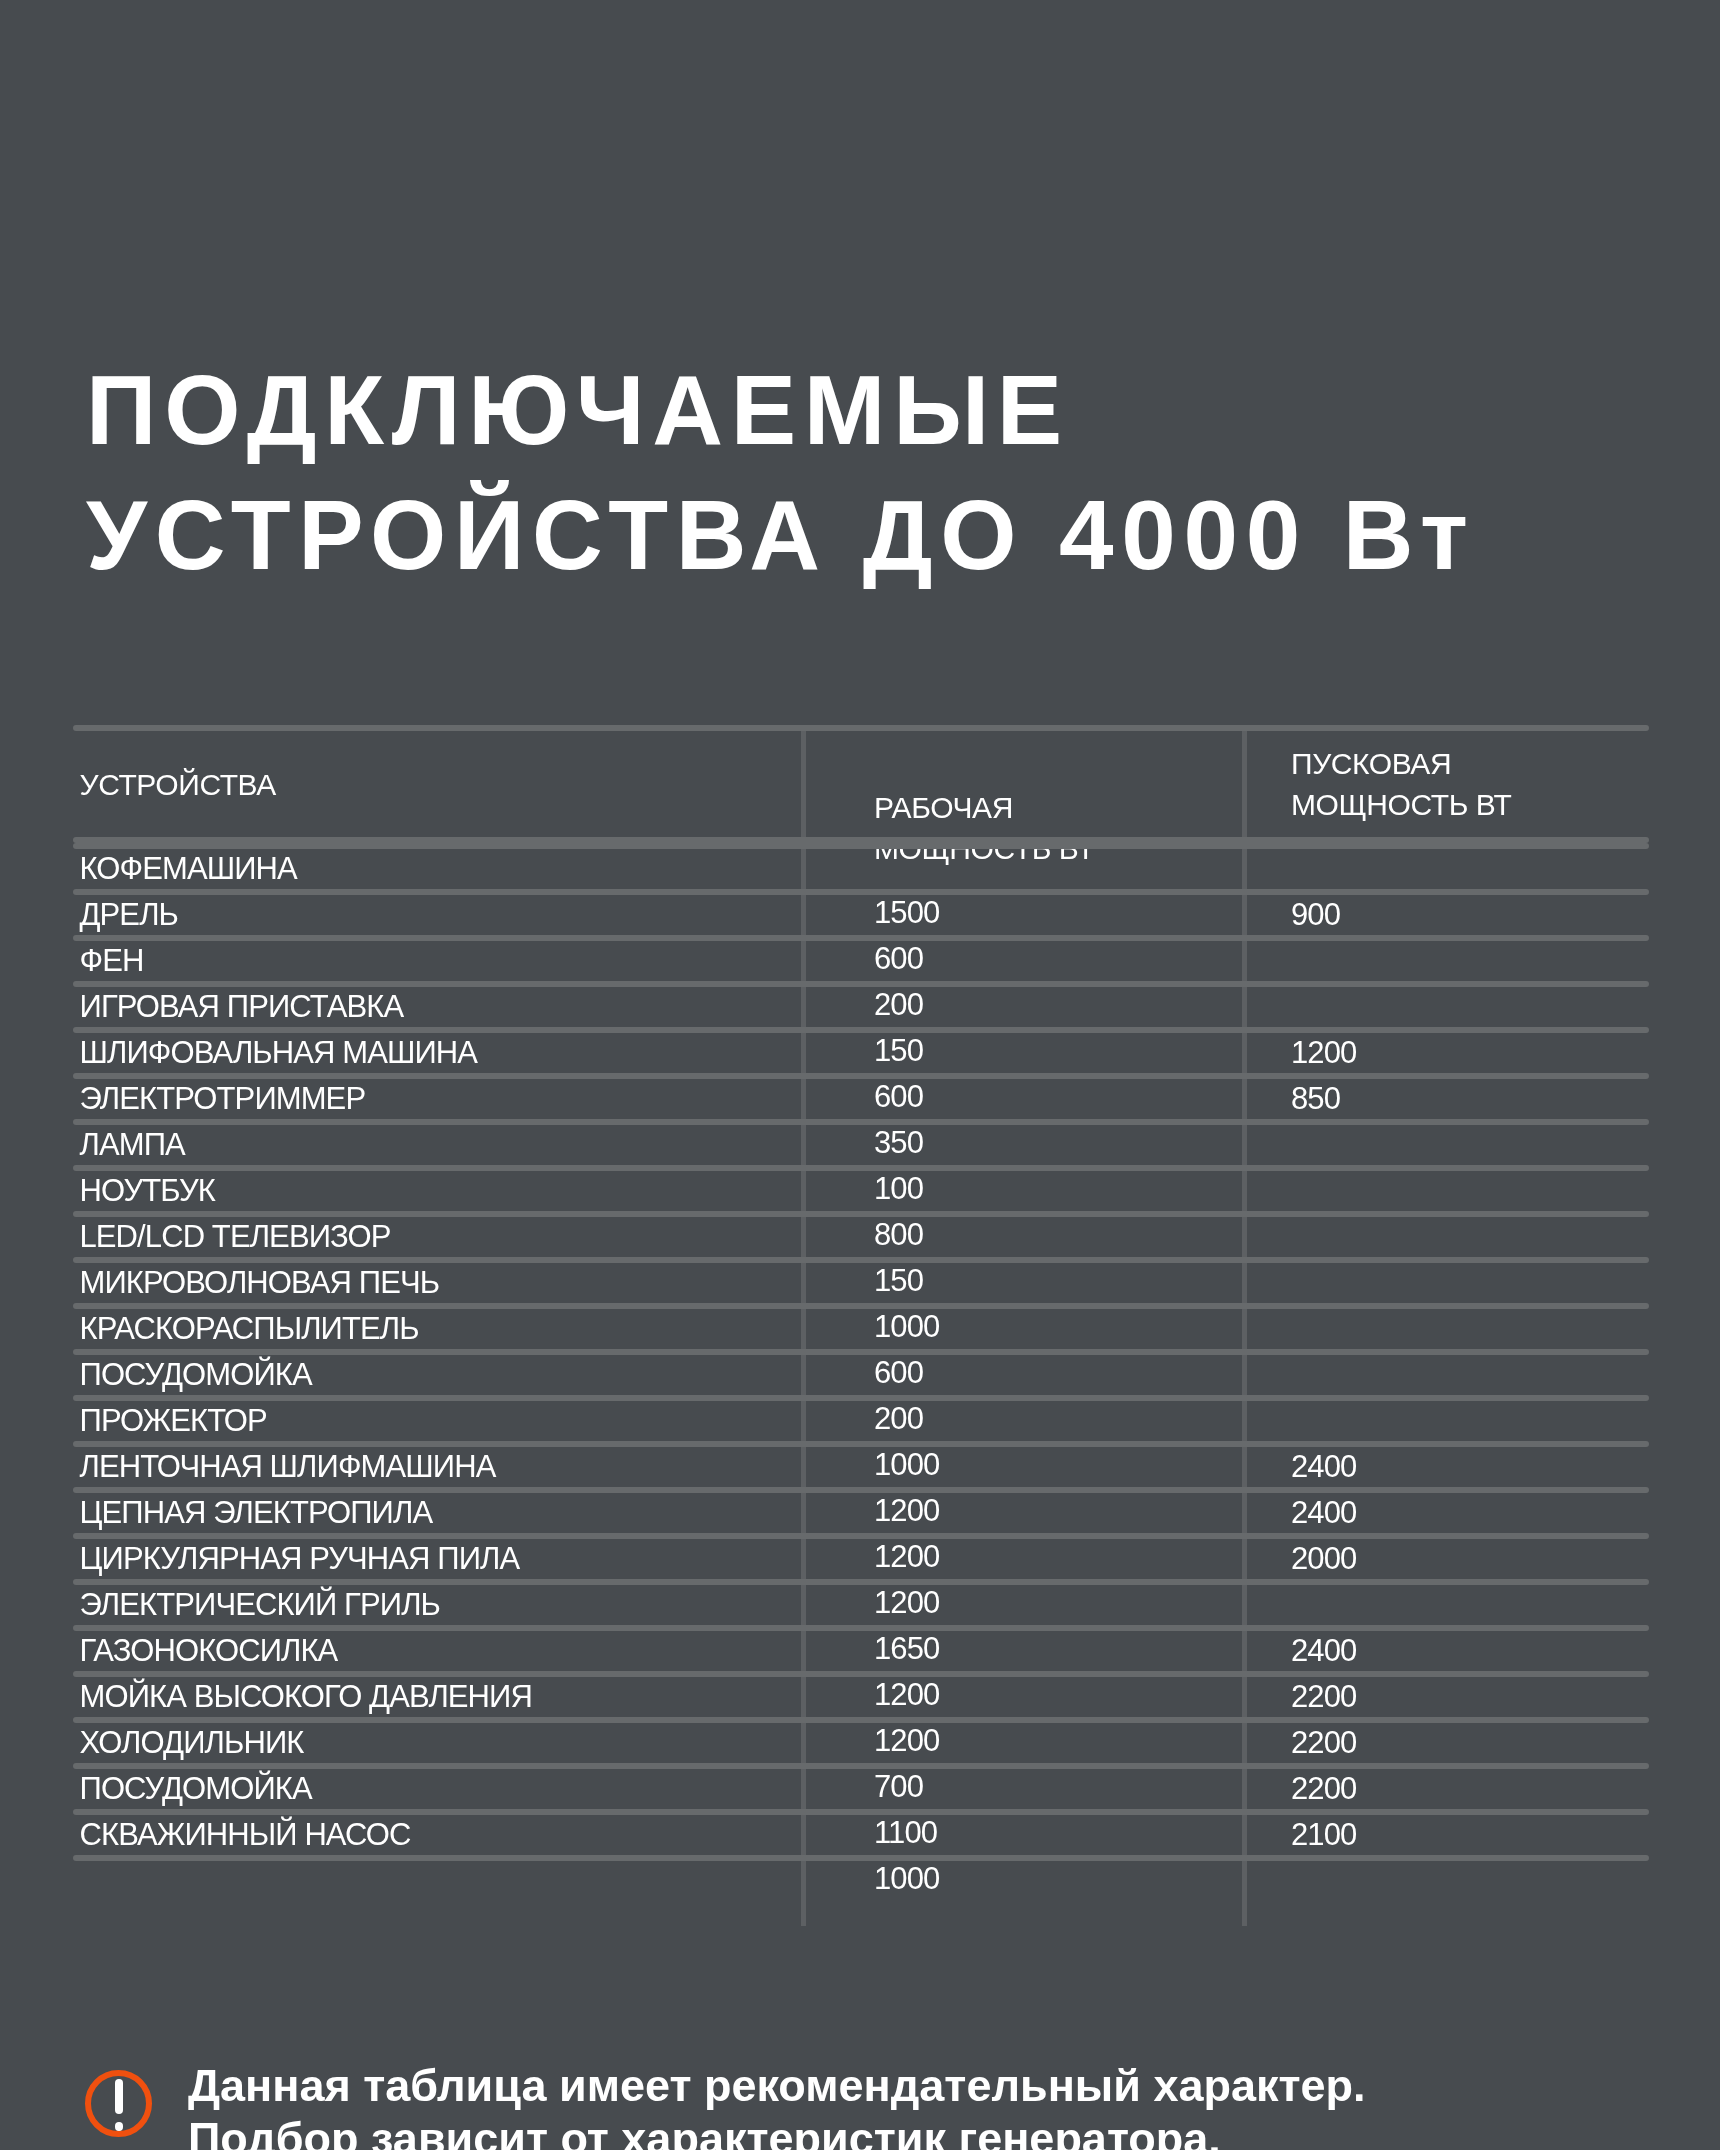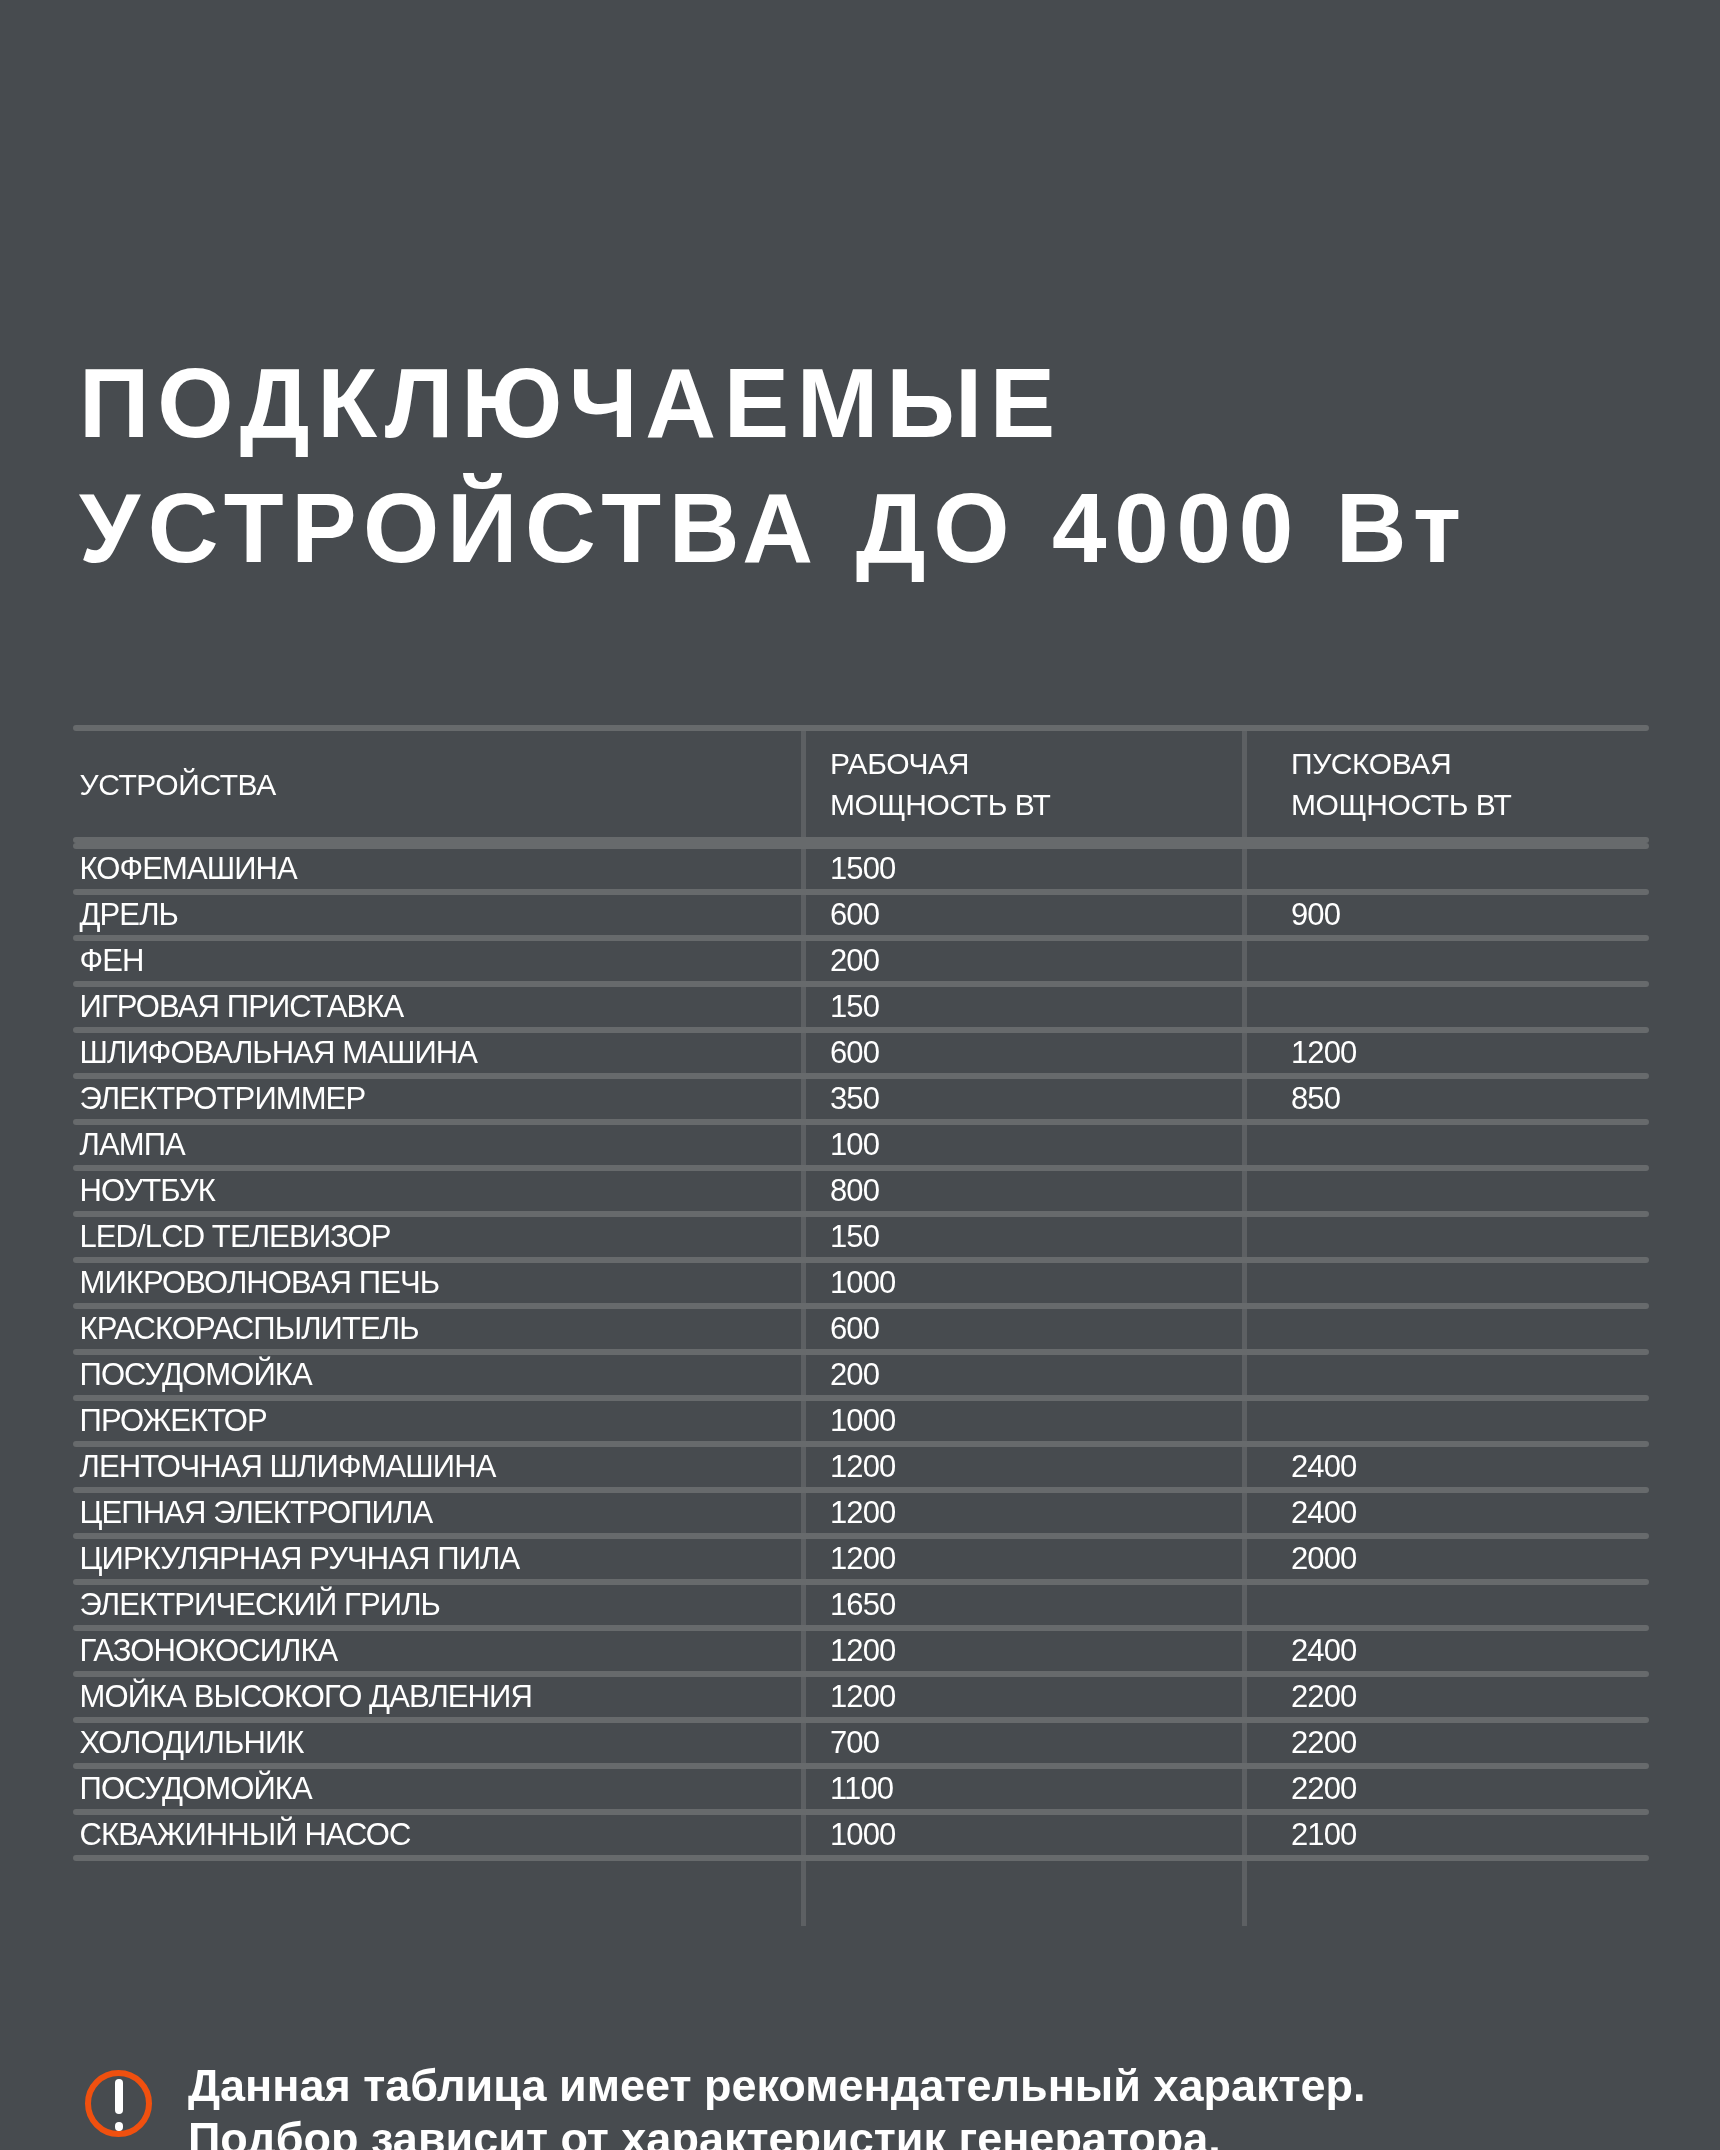--- a/index.html
+++ b/index.html
@@ -1,42 +1,42 @@
 <!DOCTYPE html>
 <html style="font-size:6.9px"><head>
 <meta charset="utf-8">
 <style>
   html,body{margin:0;padding:0;}
   body{width:1721px;height:2295px;background:#474B4F;}
   .page{position:relative;width:1721px;height:2295px;background:#474B4F;overflow:hidden;
         font-family:"Liberation Sans",sans-serif;color:#FFFFFF;}
 
   
-  .title{position:absolute;left:79px;top:341px;margin:0;
+  .title{position:absolute;left:79px;top:341px;margin:7px;
          font-size:98px;line-height:125px;font-weight:700;letter-spacing:7.7px;color:#FFFFFF;}
   .title .tl{display:block;white-space:nowrap;}
 
   
   .table{position:absolute;left:73px;top:725px;width:1576px;height:1207px;}
   .bar{position:relative;z-index:2;height:6px;width:100%;
        background:#676A6C;border-radius:3px;}
   .vline{position:absolute;z-index:1;top:6px;height:1195px;width:5.2px;background:#5D6063;}
   .v1{left:728px;}
   .v2{left:1169px;}
 
   .thead{position:relative;height:106px;}
   .hcell{position:absolute;top:50%;transform:translateY(-50%);
          font-size:30px;line-height:41px;font-weight:400;letter-spacing:-0.4px;
          color:#FFFFFF;white-space:nowrap;}
   .row{position:relative;height:40px;}
   .rcell{position:absolute;top:50%;transform:translateY(-50%);
          font-size:31px;font-weight:400;letter-spacing:-0.9px;
          color:#FFFFFF;white-space:nowrap;}
   .c1{left:6.5px;}
-  .c2{left:757px;}
+  .c2{left:801px;margin-top:44px;}
   .c3{left:1218px;}
 
   
   .note-icon{position:absolute;left:85px;top:2070px;width:55px;height:55px;
              border:6.9px solid #F0500F;border-radius:50%;}
   .excl-bar{position:absolute;left:24px;top:3.4px;width:7.7px;height:35px;
             background:#FFFFFF;border-radius:3.9px;}
   .excl-dot{position:absolute;left:24px;top:46px;width:7.7px;height:8.6px;
             background:#FFFFFF;border-radius:3.9px;}
   .note-text{position:absolute;left:188px;top:2059px;

